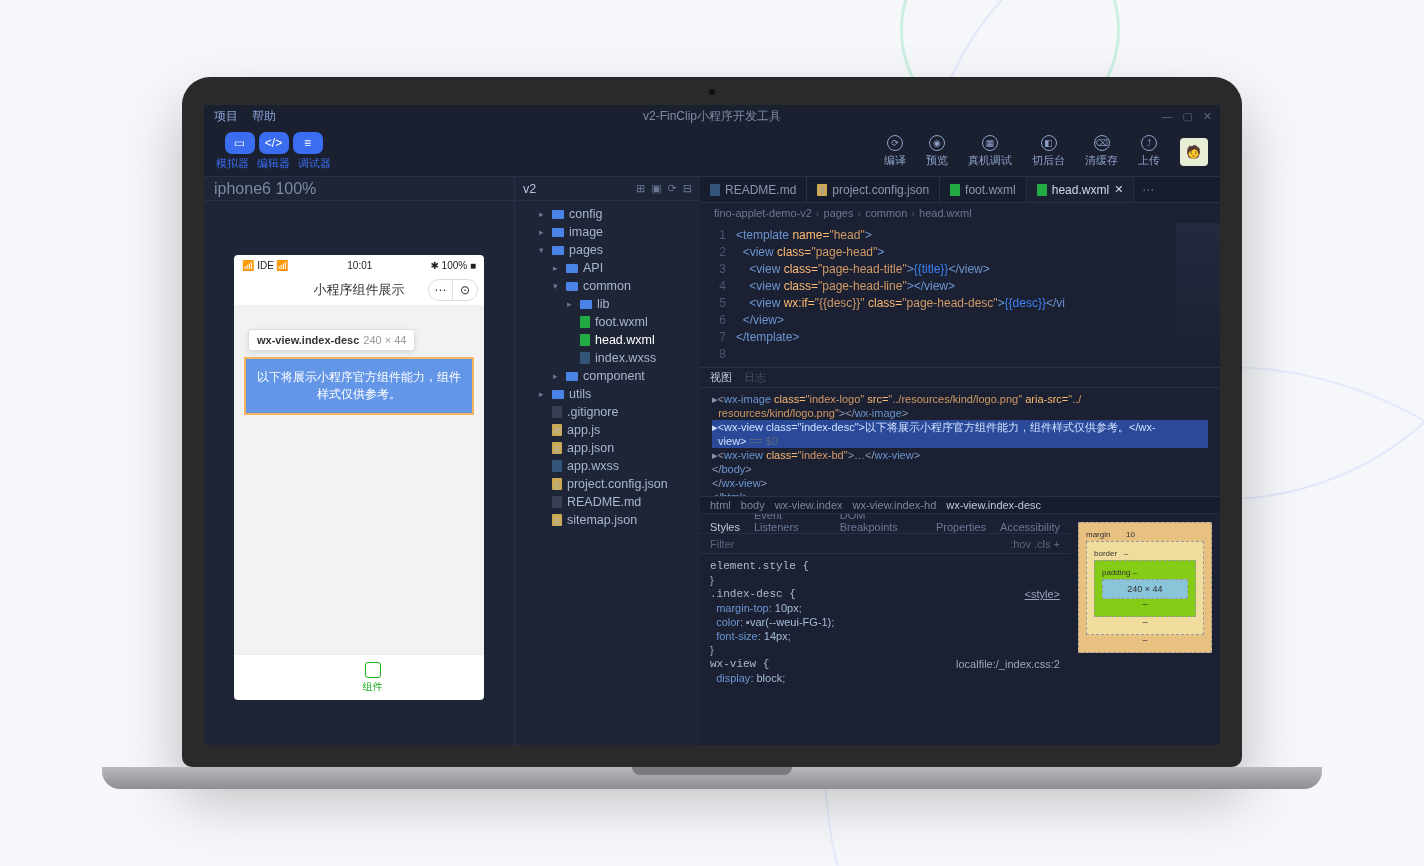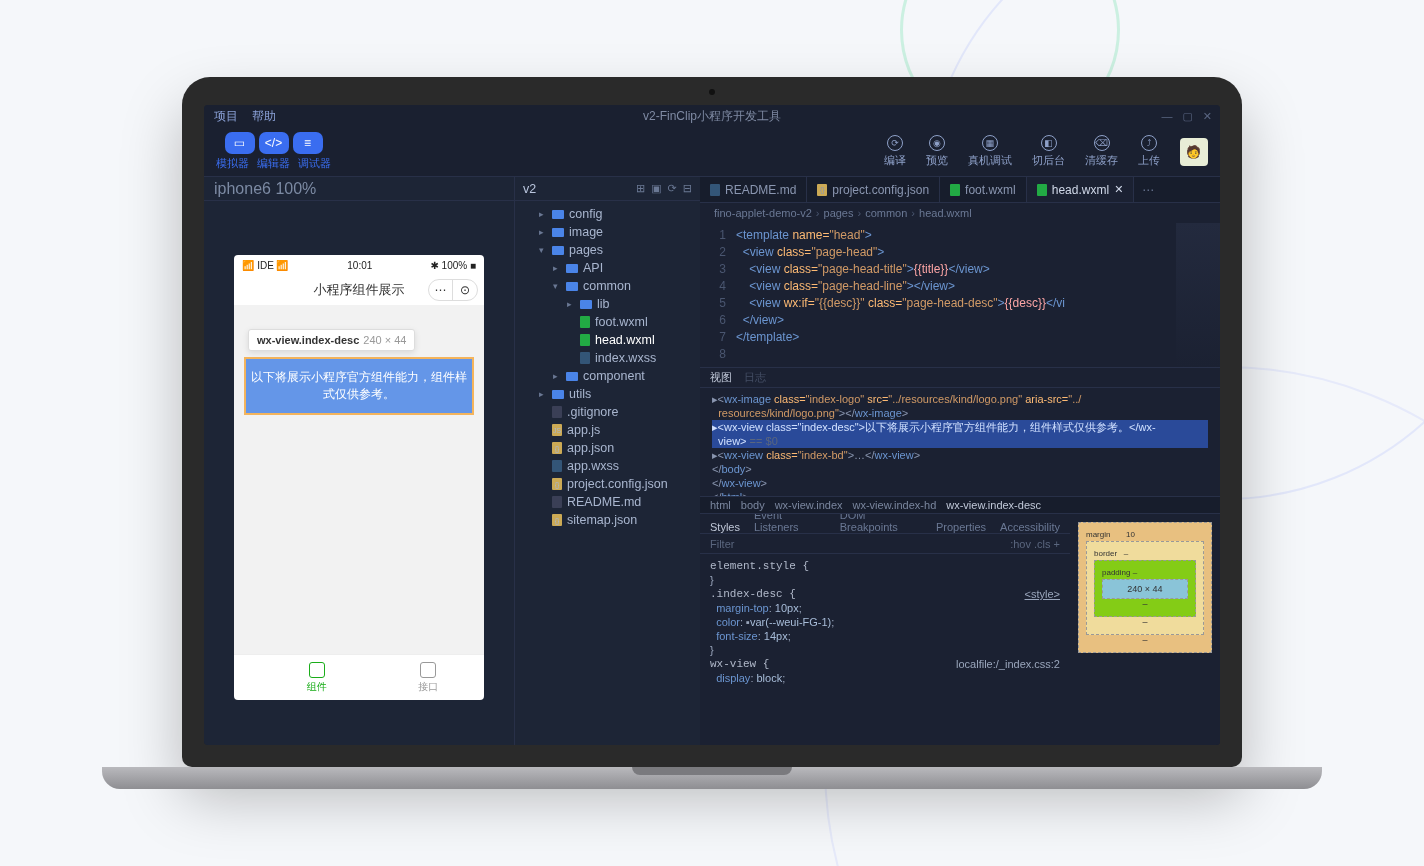--- a/index.html
+++ b/index.html
@@ -41,21 +41,21 @@
 .sim-head { height: 24px; padding: 0 10px; display: flex; align-items: center; color: #7c8aa3; font-size: 16px; border-bottom: 1px solid #283048; }
 .phone { margin: 54px auto 0; width: 250px; height: 445px; background: #fff; border-radius: 4px; display: flex; flex-direction: column; color: #333; font-size: 12px; overflow: hidden; }
 .status-bar { height: 20px; display: flex; justify-content: space-between; align-items: center; padding: 0 8px; font-size: 10px; color: #222; }
 .nav-bar { height: 30px; display: flex; align-items: center; justify-content: center; font-size: 13px; position: relative; }
 .nav-capsule { position: absolute; right: 6px; display: flex; border: 1px solid #ddd; border-radius: 12px; overflow: hidden; }
 .nav-capsule span { width: 24px; height: 20px; display: flex; align-items: center; justify-content: center; font-size: 12px; }
 .nav-capsule span:first-child { border-right: 1px solid #ddd; }
 .phone-body { flex: 1; background: #f2f2f2; padding: 10px; position: relative; }
 .inspect-pop { position: absolute; top: 24px; left: 14px; background: #fff; border: 1px solid #ddd; border-radius: 3px; padding: 4px 8px; font-size: 11px; box-shadow: 0 2px 6px rgba(0,0,0,0.1); z-index: 5; }
 .inspect-pop .dim { color: #999; margin-left: 4px; }
-.highlight-block { margin-top: 42px; background: #6496e8; color: #fff; text-align: center; padding: 10px 0; border: 2px solid #f4b45c; font-size: 12px; }
+.highlight-block { margin-top: 42px; background: #6496e8; color: #fff; text-align: center; padding: 10px 6px; border: 2px solid #f4b45c; font-size: 12px; }
 .list-card { background: #fff; margin-top: 12px; border-radius: 3px; }
 .list-item { height: 46px; display: flex; align-items: center; justify-content: space-between; padding: 0 14px; border-bottom: 1px solid #f0f0f0; font-size: 14px; color: #333; }
 .li-icon { width: 20px; height: 20px; border: 1.5px solid #aaa; border-radius: 3px; }
 .tab-bar { height: 46px; display: flex; border-top: 1px solid #eee; }
 .tab-item { flex: 1; display: flex; flex-direction: column; align-items: center; justify-content: center; font-size: 10px; gap: 2px; }
 .tab-item.active { color: #1aad19; padding-left: 27px; }
 .tab-item .ticon { width: 16px; height: 16px; border: 1.5px solid currentColor; border-radius: 3px; }
 
 
 .explorer { width: 186px; background: #1d2536; border-left: 1px solid #283048; display: flex; flex-direction: column; font-size: 12.5px; }
@@ -77,21 +77,21 @@
 .etab.active { background: #1b2132; color: #d0d8e8; }
 .etab .close { font-size: 11px; }
 .etab-more { padding: 0 8px; display: flex; align-items: center; color: #6a7894; }
 .breadcrumb { height: 20px; display: flex; align-items: center; gap: 4px; padding: 0 14px; font-size: 11px; color: #6a7894; }
 .breadcrumb .sep { color: #4a5670; }
 
 .code { flex: 0 0 145px; display: flex; font-family: Menlo, Consolas, monospace; font-size: 12px; padding: 4px 0; overflow: hidden; border-bottom: 1px solid #283048; position: relative; }
 .minimap { position: absolute; right: 0; top: 0; bottom: 0; width: 44px; background: linear-gradient(#232a3e, #1b2132); }
 .gutter { width: 36px; text-align: right; padding-right: 10px; color: #4a5670; line-height: 17px; }
 .code-lines { line-height: 17px; }
-.t-tag { color: #6b95d0; } .t-attr { color: #fdba74; } .t-str { color: #d19a66; } .t-txt { color: #fca5a5; }
+.t-tag { color: #6b95d0; } .t-attr { color: #fdba74; } .t-str { color: #d19a66; } .t-txt { color: #3b82f6; }
 
 
 .devtools { flex: 1; display: flex; flex-direction: column; font-size: 11px; background: #1b2132; }
 .dt-tabs { height: 20px; display: flex; align-items: center; gap: 12px; padding: 0 10px; color: #6a7894; border-bottom: 1px solid #283048; }
 .dt-tabs .act { color: #c0c8d8; }
 .dom-view { flex: 0 0 108px; padding: 4px 12px; font-family: Menlo, Consolas, monospace; line-height: 14px; overflow: hidden; color: #8a96b0; }
 .dom-line { white-space: nowrap; }
 .dom-hl { background: #2a4a99; color: #d0e0ff; }
 .dom-gray { color: #5a667e; }
 .crumb-row { height: 18px; display: flex; align-items: center; gap: 10px; padding: 0 10px; background: #171d2c; border-top: 1px solid #283048; border-bottom: 1px solid #283048; color: #7a869e; }
@@ -196,24 +196,20 @@
       <div class="phone-body">
        <div class="inspect-pop">
         <b>wx-view.index-desc</b><span class="dim">240 × 44</span>
        </div>
        <div class="highlight-block">以下将展示小程序官方组件能力，组件样式仅供参考。</div>
       </div>
       <div class="tab-bar">
        <div class="tab-item active">
                   <span class="ticon"></span>
                   <span>组件</span>
-                </div>
-       <div class="tab-item" style="color:#999">
-                  <span class="ticon"></span>
-                  <span>接口</span>
                 </div>
       </div>
      </div>
     </div>
 
     <div class="explorer">
      <div class="exp-head">
       <span>v2</span>
       <div class="exp-head-icons">
        <span>⊞</span>

